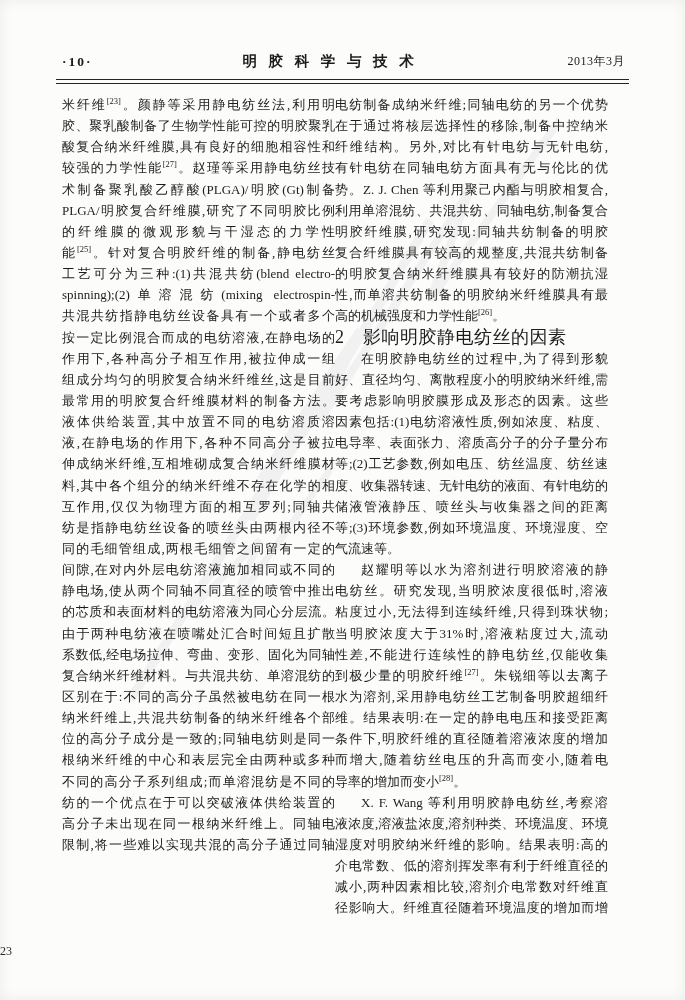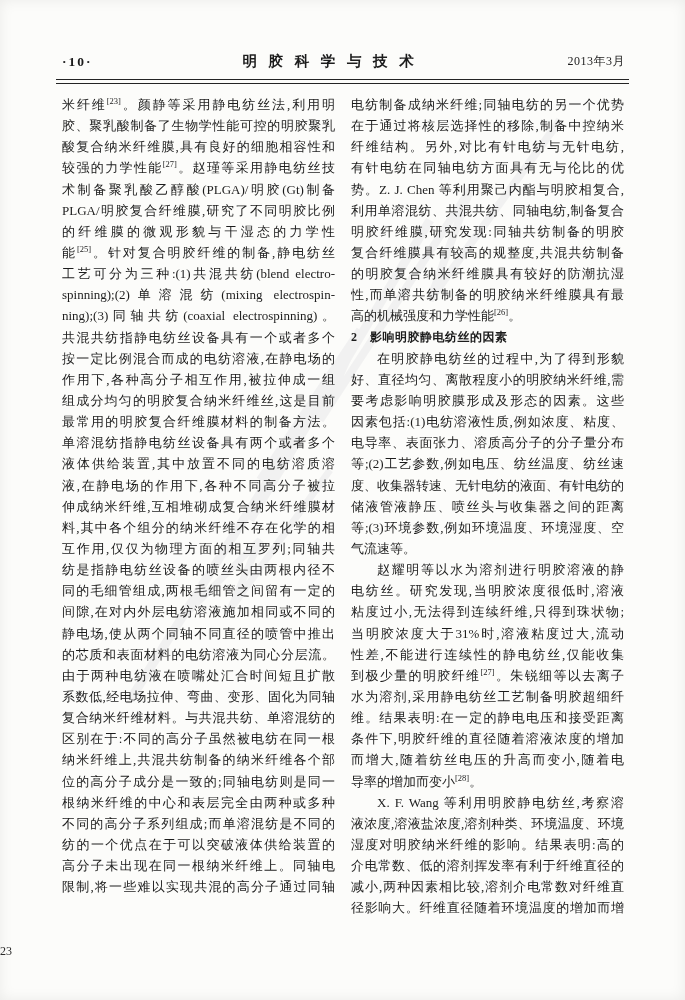--- a/index.html
+++ b/index.html
@@ -23,35 +23,35 @@
   }
   .issue-date { font-size: 12px; letter-spacing: 0.5px; white-space: pre; }
   .header-rule {
     position: absolute; top: 79px; left: 56px; right: 56px;
     height: 2.6px;
     border-top: 1.7px solid #242424;
     border-bottom: 0.9px solid #242424;
   }
   .body-columns {
     position: absolute; top: 94px; left: 62px; width: 562px;
-    display: flex; gap: 16px;
+    display: flex; gap: 0;
   }
   .column { width: 273px; }
   .line {
     font-size: 13px;
     line-height: 21.15px; height: 21.15px;
     overflow: hidden;
     text-align: justify;
     text-align-last: justify;
     white-space: normal;
   }
   .line.e { text-align-last: left; }
   .line.i { padding-left: 26px; }
   .line.h {
-    font-weight: bold; font-size: 12px;
+    font-weight: normal; font-size: 18px;
     text-align-last: left; letter-spacing: 0.5px;
   }
   .line sup { font-size: 8.5px; line-height: 0; vertical-align: super; letter-spacing: 0; }
   .page-footer {
     position: absolute; top: 944px; left: 0; right: 0;
     text-align: left; font-size: 12px; color: #2a2a2a;
   }
   .scan-watermark {
     position: absolute; inset: 0; pointer-events: none; opacity: 0.055;
   }
@@ -78,27 +78,25 @@
       <div class="line j">米纤维<sup>[23]</sup>。颜静等采用静电纺丝法,利用明</div>
       <div class="line j">胶、聚乳酸制备了生物学性能可控的明胶聚乳</div>
       <div class="line j">酸复合纳米纤维膜,具有良好的细胞相容性和</div>
       <div class="line j">较强的力学性能<sup>[27]</sup>。赵瑾等采用静电纺丝技</div>
       <div class="line j">术制备聚乳酸乙醇酸(PLGA)/明胶(Gt)制备</div>
       <div class="line j">PLGA/明胶复合纤维膜,研究了不同明胶比例</div>
       <div class="line j">的纤维膜的微观形貌与干湿态的力学性</div>
       <div class="line j">能<sup>[25]</sup>。针对复合明胶纤维的制备,静电纺丝</div>
       <div class="line j">工艺可分为三种:(1)共混共纺(blend electro-</div>
       <div class="line j">spinning);(2)单溶混纺(mixing electrospin-</div>
-      <div class="line j">ning);(3)同轴共纺(coaxial electrospinning)。</div>
       <div class="line j">共混共纺指静电纺丝设备具有一个或者多个</div>
       <div class="line j">按一定比例混合而成的电纺溶液,在静电场的</div>
       <div class="line j">作用下,各种高分子相互作用,被拉伸成一组</div>
       <div class="line j">组成分均匀的明胶复合纳米纤维丝,这是目前</div>
       <div class="line j">最常用的明胶复合纤维膜材料的制备方法。</div>
-      <div class="line j">单溶混纺指静电纺丝设备具有两个或者多个</div>
       <div class="line j">液体供给装置,其中放置不同的电纺溶质溶</div>
       <div class="line j">液,在静电场的作用下,各种不同高分子被拉</div>
       <div class="line j">伸成纳米纤维,互相堆砌成复合纳米纤维膜材</div>
       <div class="line j">料,其中各个组分的纳米纤维不存在化学的相</div>
       <div class="line j">互作用,仅仅为物理方面的相互罗列;同轴共</div>
       <div class="line j">纺是指静电纺丝设备的喷丝头由两根内径不</div>
       <div class="line j">同的毛细管组成,两根毛细管之间留有一定的</div>
       <div class="line j">间隙,在对内外层电纺溶液施加相同或不同的</div>
       <div class="line j">静电场,使从两个同轴不同直径的喷管中推出</div>
       <div class="line j">的芯质和表面材料的电纺溶液为同心分层流。</div>

